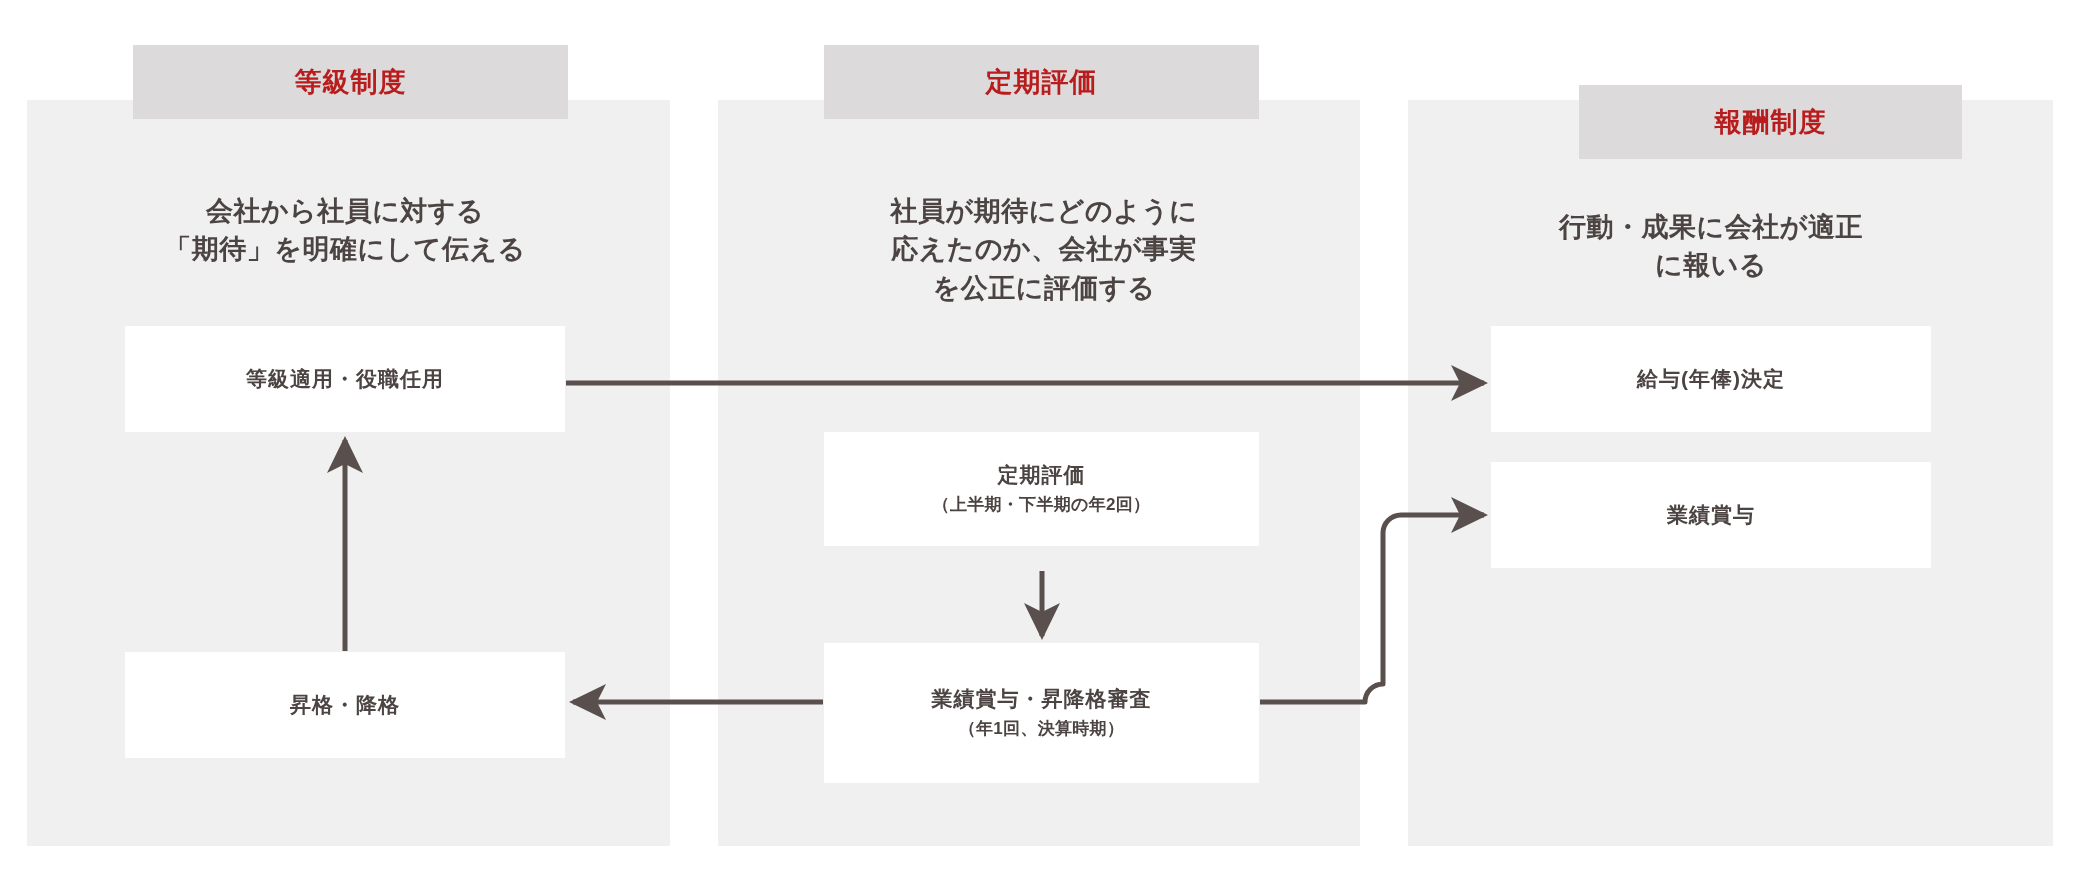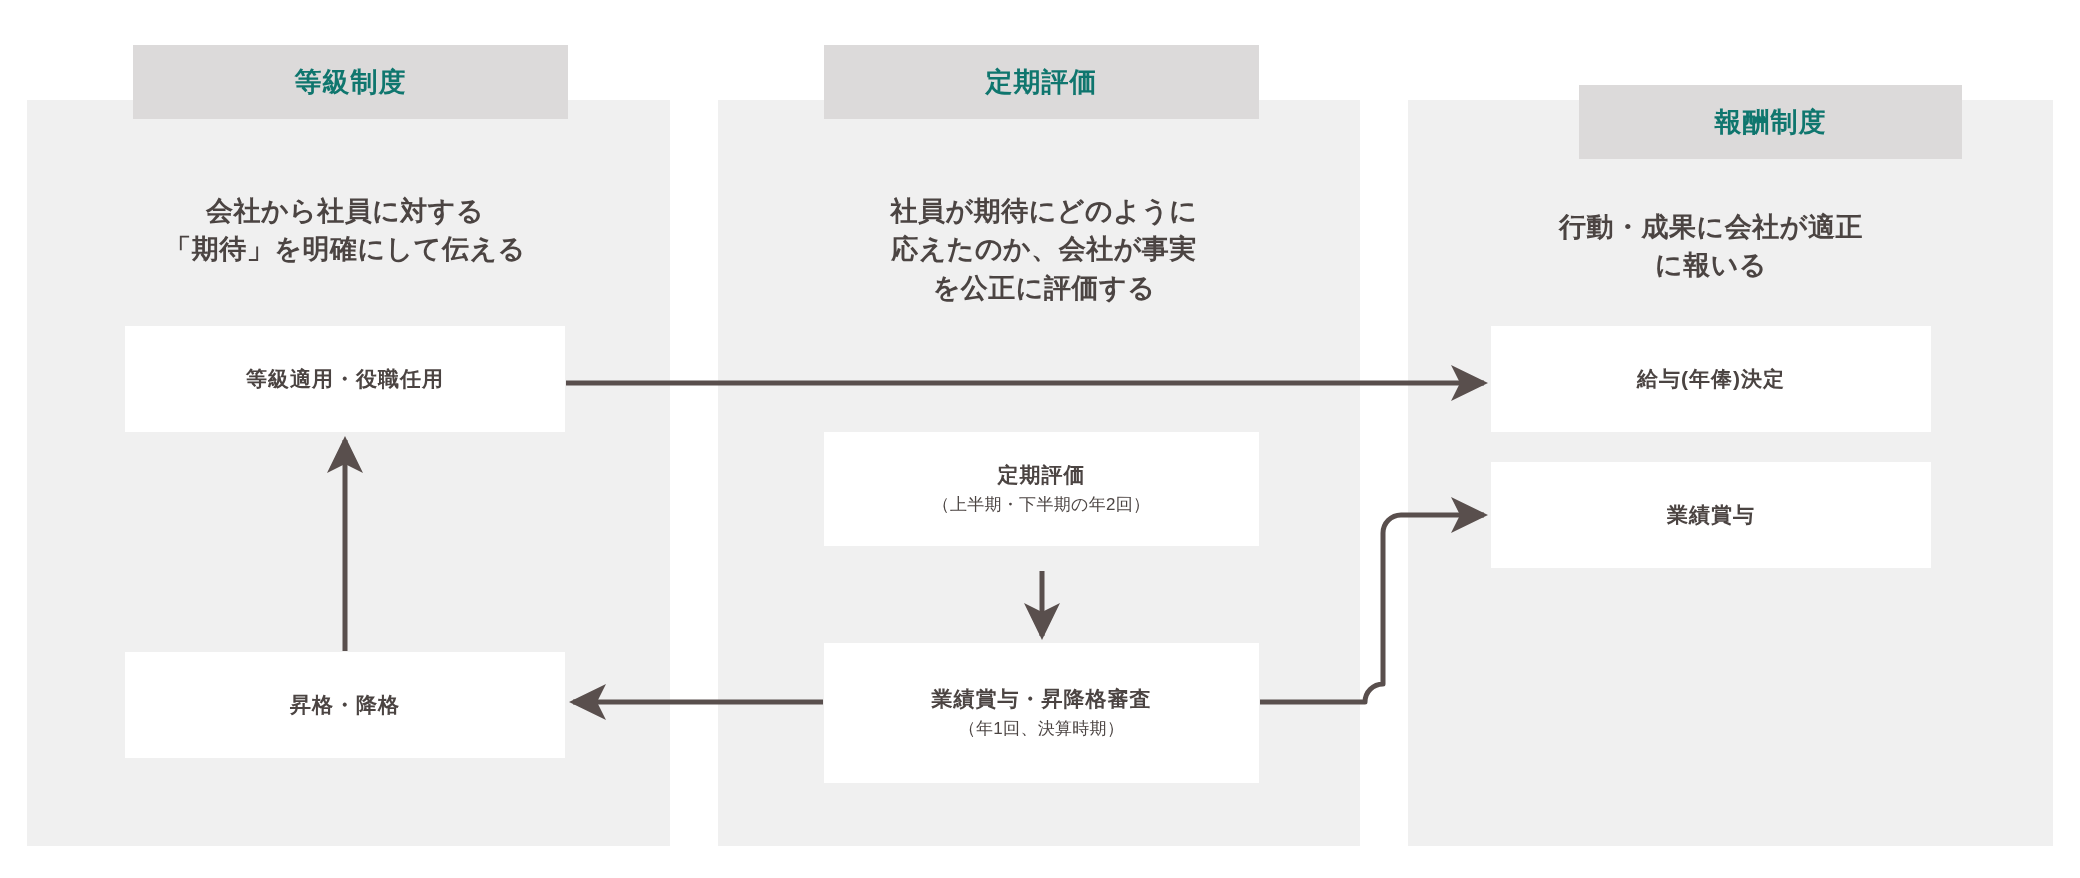--- a/index.html
+++ b/index.html
@@ -34,21 +34,21 @@
   .panel-header {
     position: absolute;
     top: 45px;
     height: 74px;
     background: #dcdada;
     display: flex;
     align-items: center;
     justify-content: center;
     font-size: 27px;
     font-weight: 700;
-    color: #0f766e;
+    color: #b91c1c;
     letter-spacing: 1px;
   }
   #header-1 { left: 133px;  width: 435px; }
   #header-2 { left: 824px;  width: 435px; }
   #header-3 { left: 1579px; width: 383px; margin-top: 40px; }
 
   
   .panel-desc {
     position: absolute;
     text-align: center;
@@ -74,21 +74,21 @@
     color: #4b4442;
   }
   .node .node-title {
     font-size: 21px;
     font-weight: 700;
     letter-spacing: 1px;
     line-height: 1.2;
   }
   .node .node-sub {
     font-size: 17px;
-    font-weight: 400;
+    font-weight: 700;
     letter-spacing: 0.3px;
     margin-top: 6px;
   }
 
   #node-grade-apply   { left: 125px;  top: 326px; width: 440px; height: 106px; }
   #node-promote       { left: 125px;  top: 652px; width: 440px; height: 106px; }
   #node-periodic-eval { left: 824px;  top: 432px; width: 435px; height: 114px; }
   #node-bonus-review  { left: 824px;  top: 643px; width: 435px; height: 140px; }
   #node-salary        { left: 1491px; top: 326px; width: 440px; height: 106px; }
   #node-bonus         { left: 1491px; top: 462px; width: 440px; height: 106px; }

